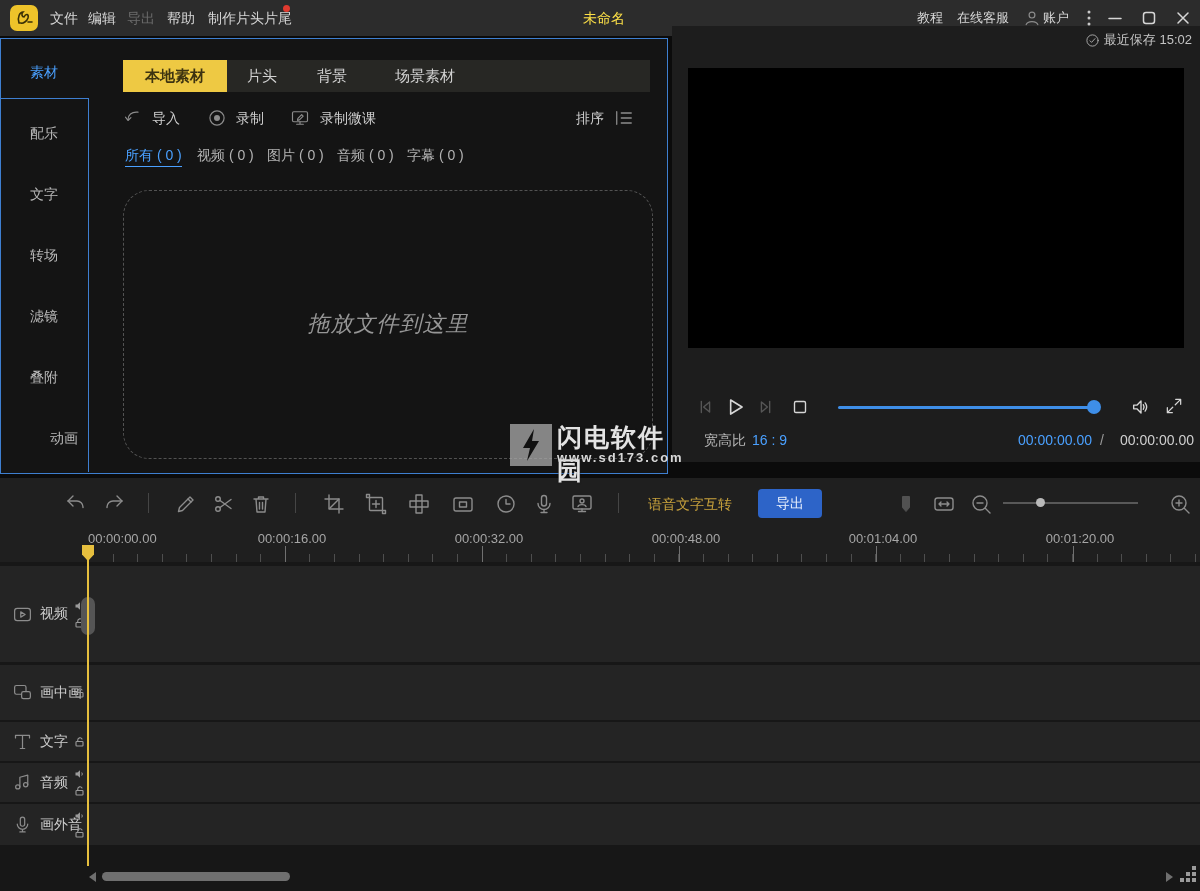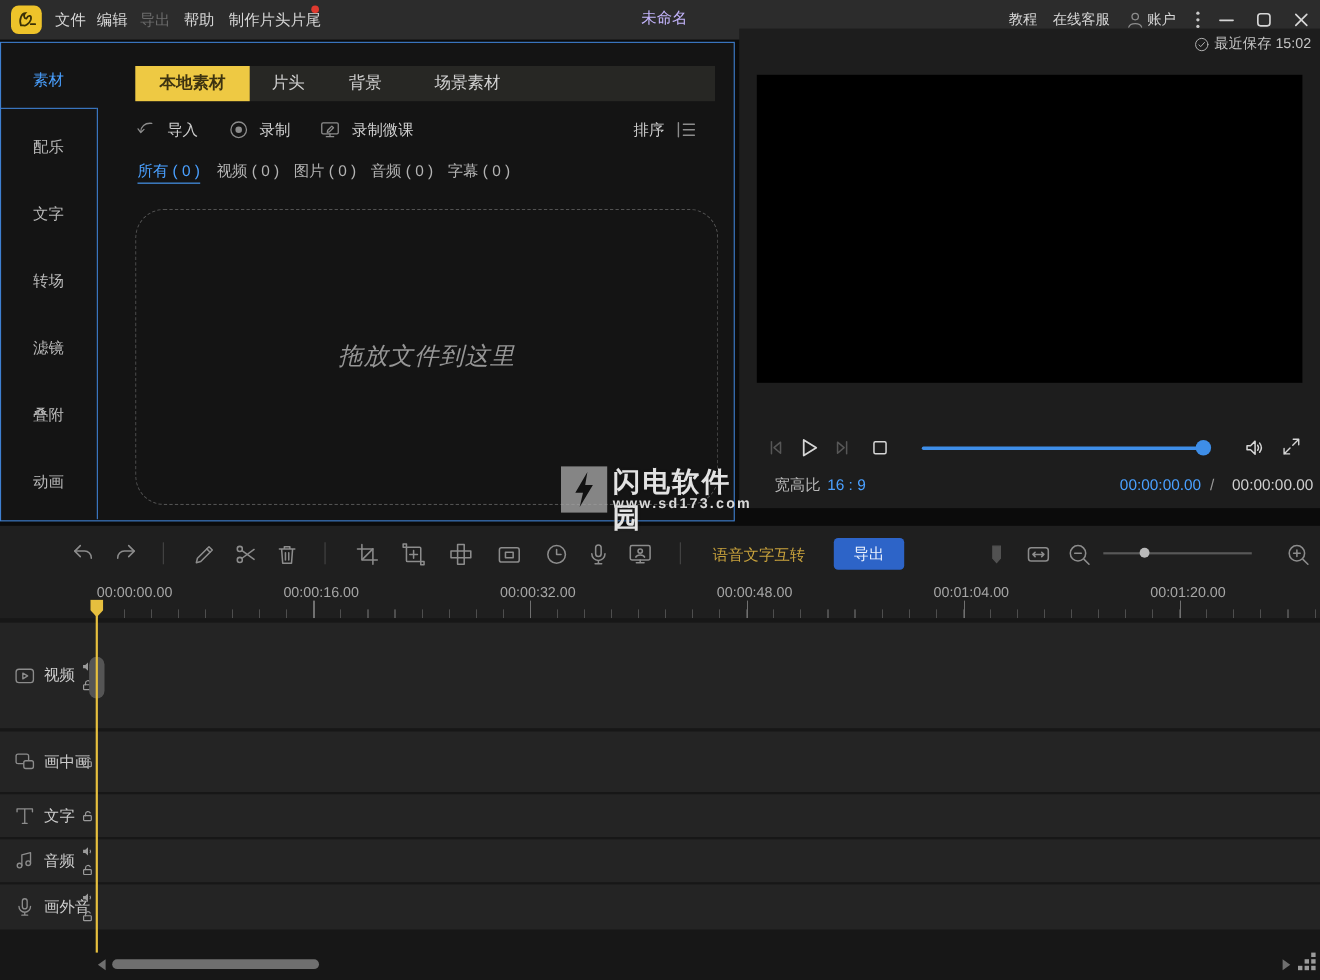--- a/index.html
+++ b/index.html
@@ -86,21 +86,21 @@
       <svg width="28" height="26" viewBox="0 0 28 26">
         <path d="M9 18 C7 12 10 7 13 7 C11 9 12 12 14 12 C16 8 19 9 18 13 C17 16 13 19 11 18 Z M18 17 L22 17" stroke="#3a3006" stroke-width="1.6" fill="none" stroke-linecap="round"></path>
       </svg>
     </div>
     <span class="menu-item" style="left:50px;">文件</span>
     <span class="menu-item" style="left:88px;">编辑</span>
     <span class="menu-item disabled" style="left:127px;">导出</span>
     <span class="menu-item" style="left:167px;">帮助</span>
     <span class="menu-item" style="left:208px;">制作片头片尾</span>
     <span class="badge-dot" style="left:283px;top:5px;"></span>
-    <span class="menu-item" style="left:583px;color:#c4b5fd;font-family:Liberation Mono, monospace;">未命名</span>
+    <span class="menu-item" style="left:583px;color:#fde047;">未命名</span>
     <span class="menu-item" style="left:917px;font-size:13px;">教程</span>
     <span class="menu-item" style="left:957px;font-size:13px;">在线客服</span>
     <svg class="abs ic" style="left:1022px;top:8px;" width="20" height="20" viewBox="0 0 24 24">
       <circle cx="12" cy="8.5" r="3.5"></circle>
         <path d="M5 20 c1.5-5 12.5-5 14 0"></path>
     </svg>
     <span class="menu-item" style="left:1043px;font-size:13px;">账户</span>
     <svg class="abs" style="left:1082px;top:9px;" width="14" height="18" viewBox="0 0 14 18">
       <circle cx="7" cy="3" r="1.5" fill="#c9c9c9"></circle>
         <circle cx="7" cy="9" r="1.5" fill="#c9c9c9"></circle>
@@ -118,21 +118,21 @@
   </div>
 
   <div class="left-panel">
 
     <div class="side-item active" style="top:19px;">素材</div>
     <div class="side-item" style="top:80px;">配乐</div>
     <div class="side-item" style="top:141px;">文字</div>
     <div class="side-item" style="top:202px;">转场</div>
     <div class="side-item" style="top:263px;">滤镜</div>
     <div class="side-item" style="top:324px;">叠附</div>
-    <div class="side-item" style="top:385px;">动画</div>
+    <div class="side-item" style="top:385px;padding-left:20px;">动画</div>
 
     <div class="tabstrip">
       <div class="tab active" style="left:0;width:104px;text-align:center;">本地素材</div>
       <div class="tab" style="left:104px;width:70px;">片头</div>
       <div class="tab" style="left:174px;width:70px;">背景</div>
       <div class="tab" style="left:244px;width:116px;">场景素材</div>
     </div>
 
     <svg class="abs ic" style="left:123px;top:70px;" width="20" height="20" viewBox="0 0 24 24">
       <path d="M18 5 C10 4 6 9 6 14"></path>

